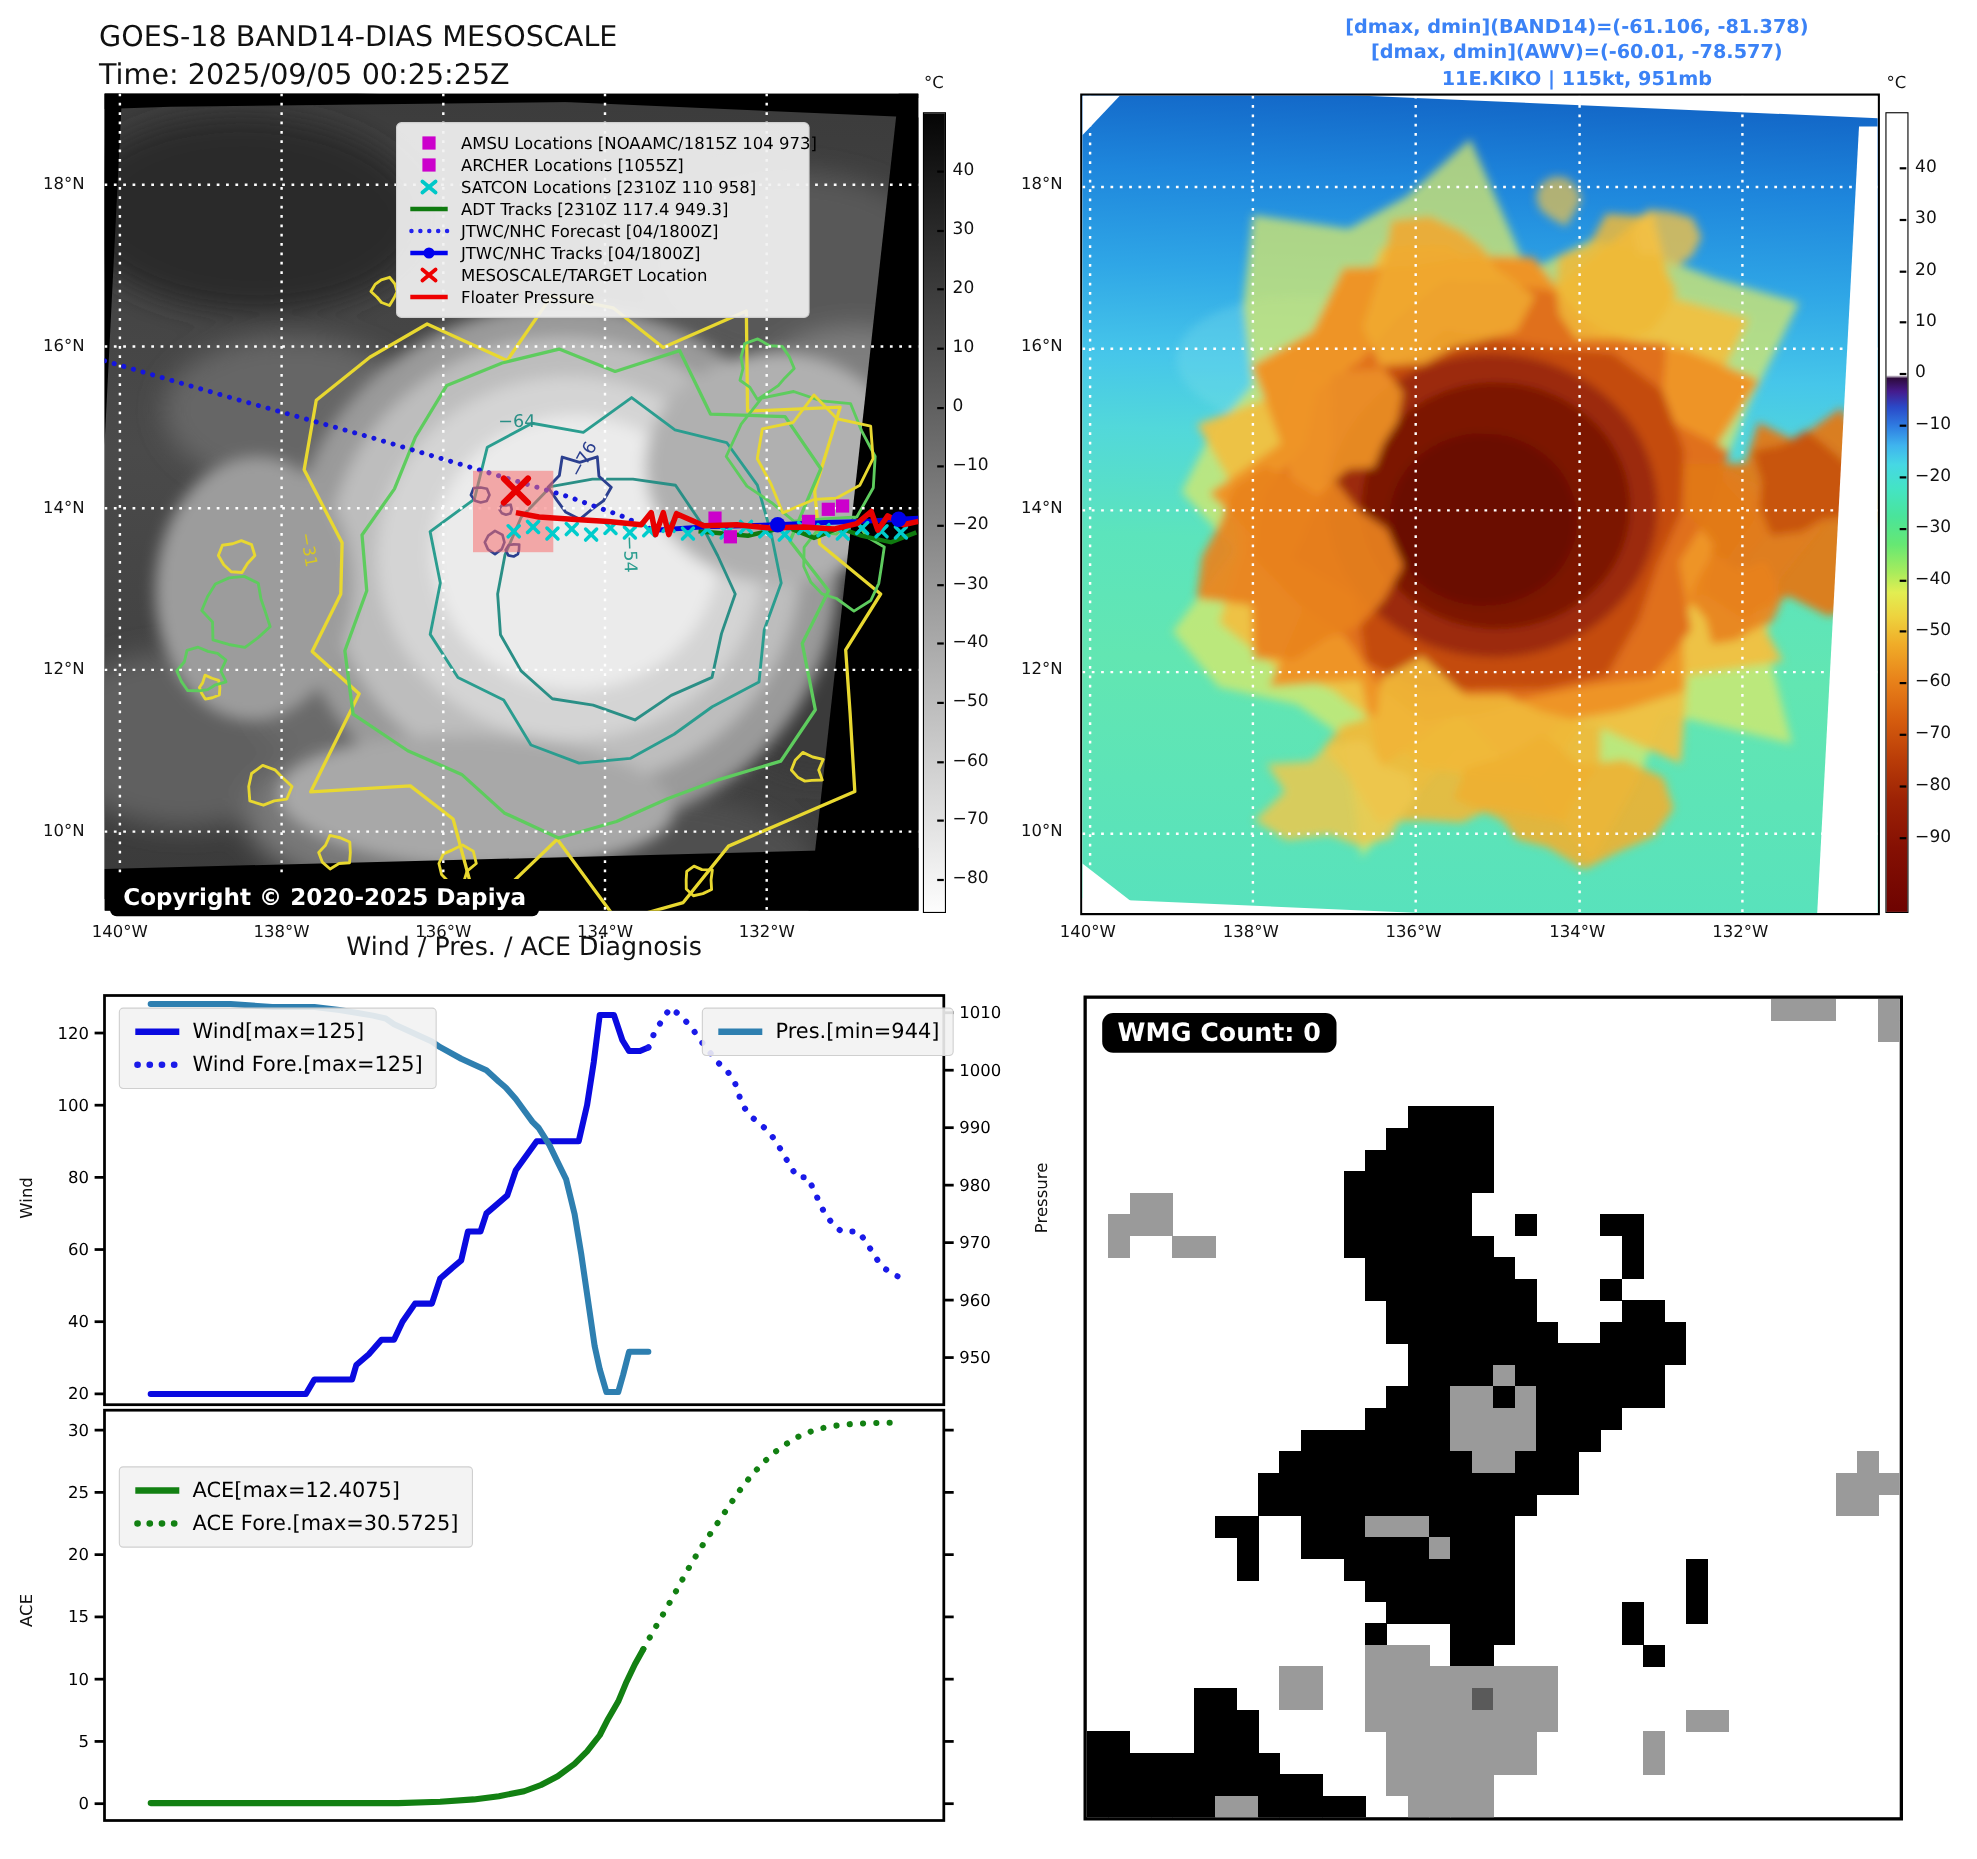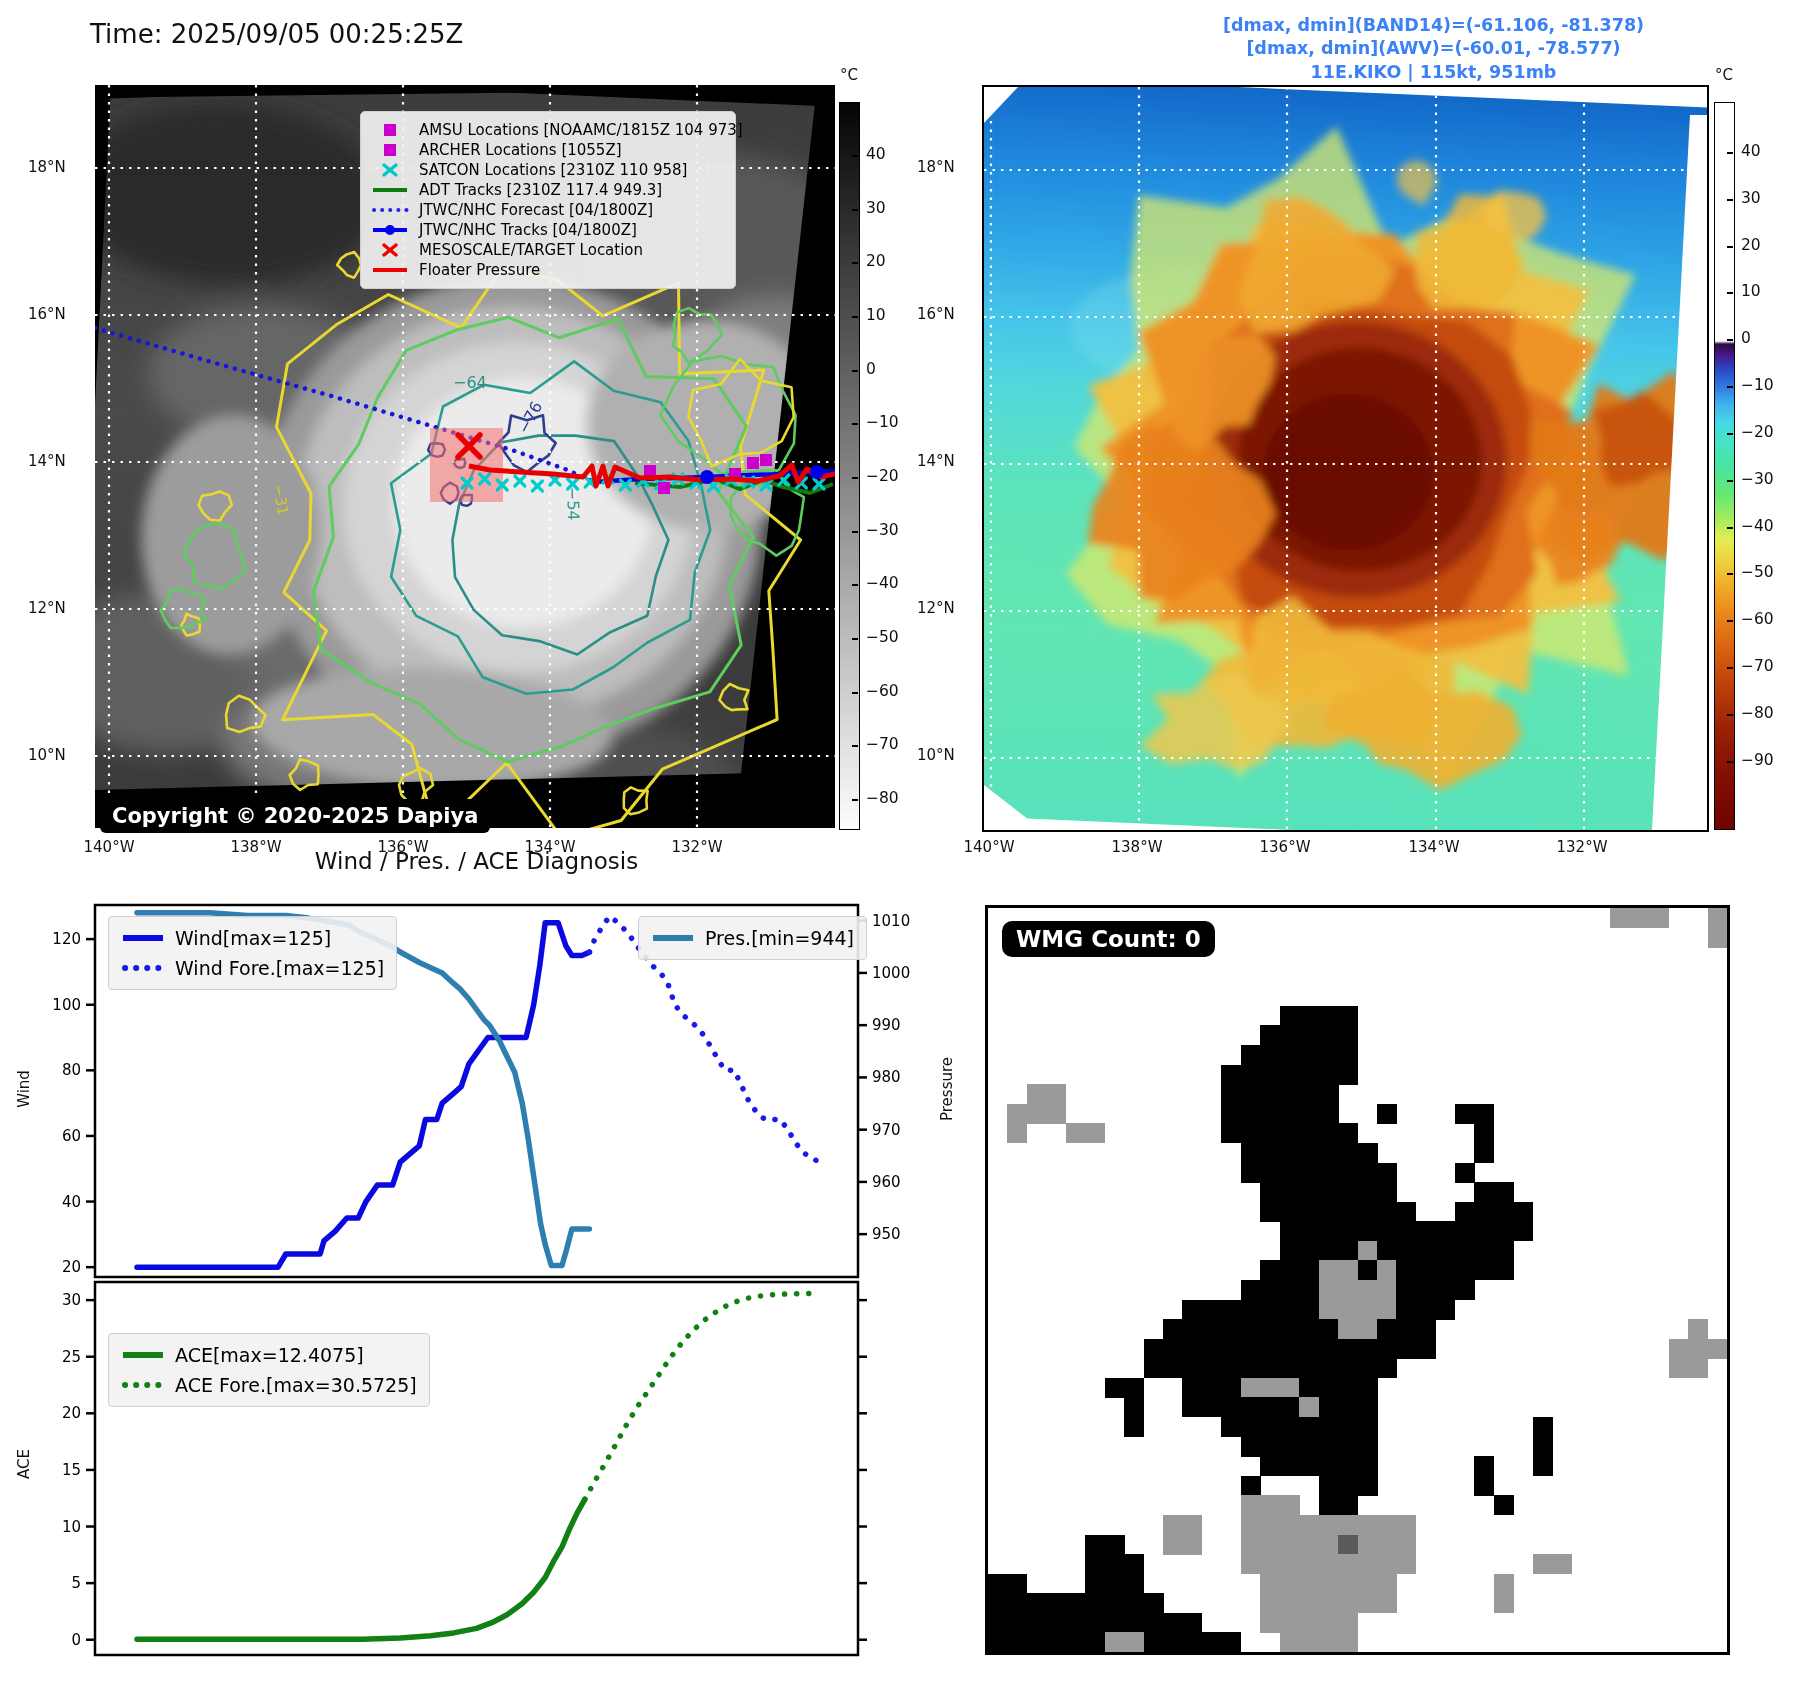--- a/index.html
+++ b/index.html
@@ -2,21 +2,21 @@
 <html><head>
 <meta charset="utf-8">
 <style>
   html,body{margin:0;padding:0;background:#ffffff;}
   body{font-family:"DejaVu Sans","Liberation Sans",sans-serif;color:#000;}
   #page{position:relative;width:1797px;height:1690px;background:#fff;overflow:hidden;}
   .abs{position:absolute;}
   .panel-title{font-size:26px;line-height:1.3;color:#111;}
   .info-lines{font-size:17.5px;line-height:1.34;text-align:center;color:#3b82f6;font-weight:bold;}
   .axis-label{font-size:15px;color:#111;white-space:nowrap;}
-  .lat-label{text-align:left;}
+  .lat-label{text-align:center;}
   .lon-label{text-align:center;}
   .cbar{border:1px solid #000;}
   .cbar-label{font-size:15.5px;color:#111;white-space:nowrap;}
   .cbar-unit{font-size:15px;color:#111;}
   .cbar-tick{position:absolute;width:6px;height:2px;background:#000;}
   .legend-box{background:rgba(242,242,242,0.92);border:1.5px solid #cfcfcf;border-radius:5px;
     padding:8px 12px 8px 10px;}
   .legend-row{display:flex;align-items:center;height:20px;font-size:15px;white-space:nowrap;}
   .legend-swatch{width:38px;margin-right:10px;flex:0 0 38px;display:flex;align-items:center;justify-content:center;}
   .chart-legend{background:rgba(242,242,242,0.9);border:1.5px solid #cfcfcf;border-radius:4px;
@@ -29,20 +29,21 @@
   .wmg-badge{background:#000;color:#fff;font-weight:bold;font-size:23px;padding:5px 14px;border-radius:10px;white-space:nowrap;}
   svg{display:block;}
   .map-svg{overflow:hidden;}
   .chart-svg{overflow:visible;}
 </style>
 </head>
 <body>
 <div id="page">
 
 <div class="abs panel-title" style="left:90px;top:18px;">
+  <div>GOES-18 BAND14-DIAS MESOSCALE</div>
   <div>Time: 2025/09/05 00:25:25Z</div>
 </div>
 
 <div class="abs info-lines" style="left:1150px;top:14px;width:567px;">
   <div>[dmax, dmin](BAND14)=(-61.106, -81.378)</div>
   <div>[dmax, dmin](AWV)=(-60.01, -78.577)</div>
   <div>11E.KIKO | 115kt, 951mb</div>
 </div>
 
 <svg id="leftmap" class="abs map-svg" style="left:95px;top:85px;" width="740" height="743" viewBox="0 0 740 743">

